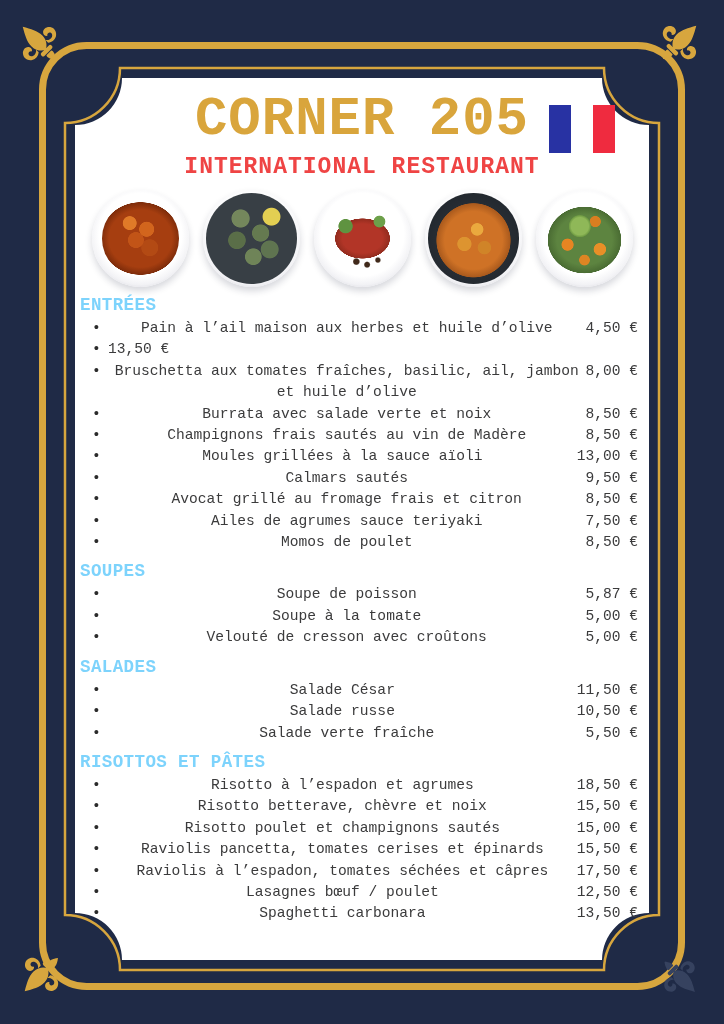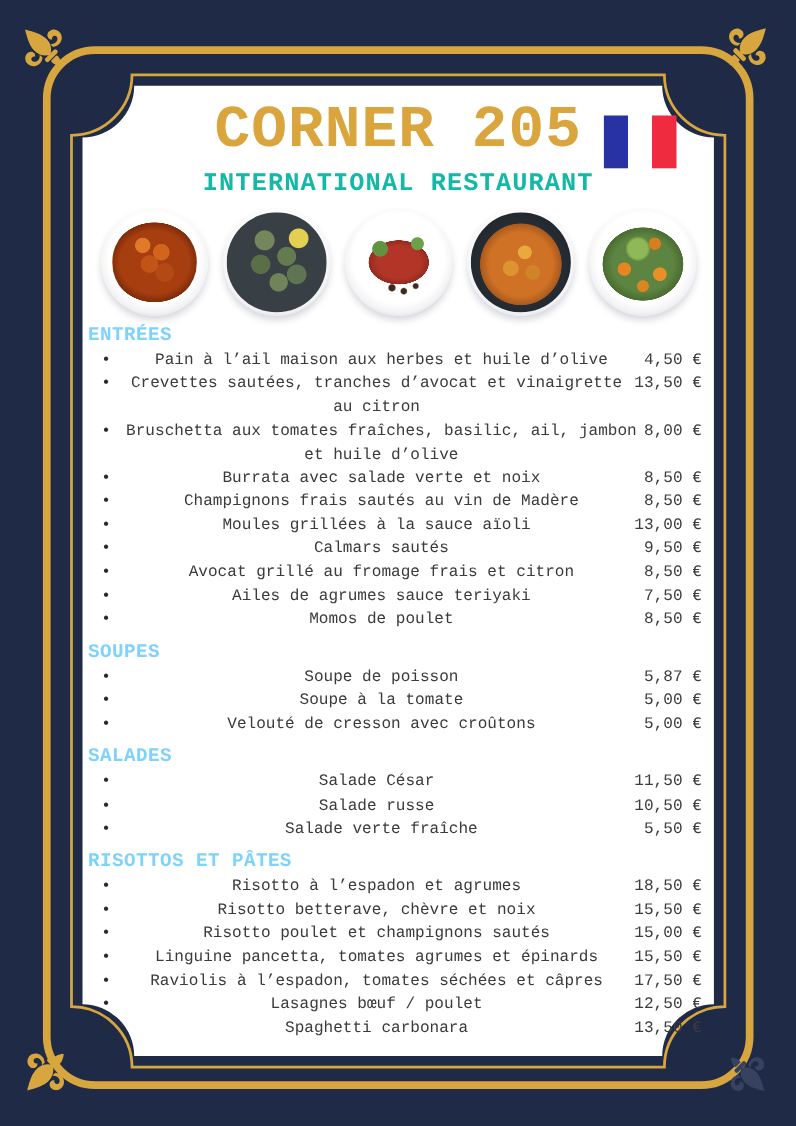--- a/index.html
+++ b/index.html
@@ -21,21 +21,21 @@
   
   .content{position:absolute;left:75px;top:75px;width:574px;height:885px;}
   .title{
     margin-top:14px;text-align:center;
     font-size:54px;line-height:62px;font-weight:800;
     color:#D9A53C;letter-spacing:1px;
   }
   .subtitle{
     margin-top:2px;text-align:center;
     font-size:23px;line-height:28px;font-weight:700;
-    color:#14b8a6;letter-spacing:1px;
+    color:#ef4444;letter-spacing:1px;
   }
   .flag{
     position:absolute;left:474px;top:30px;width:66px;height:48px;
     background:linear-gradient(to right,#2832A3 0 33.4%,#ffffff 33.4% 66.6%,#EF2B3F 66.6% 100%);
   }
 
   
   .gallery{margin-top:9px;display:flex;justify-content:center;gap:14px;}
   .plate{
     position:relative;width:97px;height:97px;border-radius:50%;
@@ -151,21 +151,20 @@
 
     <div class="menu">
         <div class="section-title">ENTRÉES</div>
         <div class="item">
           <span class="bullet">•</span>
           <span class="item-name">Pain à l’ail maison aux herbes et huile d’olive</span>
           <span class="item-price">4,50 €</span>
         </div>
         <div class="item">
           <span class="bullet">•</span>
-          <span class="item-name">Crevettes sautées, tranches d’avocat et vinaigrette au citron</span>
           <span class="item-price">13,50 €</span>
         </div>
         <div class="item">
           <span class="bullet">•</span>
           <span class="item-name">Bruschetta aux tomates fraîches, basilic, ail, jambon et huile d’olive</span>
           <span class="item-price">8,00 €</span>
         </div>
         <div class="item">
           <span class="bullet">•</span>
           <span class="item-name">Burrata avec salade verte et noix</span>
@@ -244,21 +243,21 @@
           <span class="item-name">Risotto betterave, chèvre et noix</span>
           <span class="item-price">15,50 €</span>
         </div>
         <div class="item">
           <span class="bullet">•</span>
           <span class="item-name">Risotto poulet et champignons sautés</span>
           <span class="item-price">15,00 €</span>
         </div>
         <div class="item">
           <span class="bullet">•</span>
-          <span class="item-name">Linguine pancetta, tomates agrumes et épinards</span>
+          <span class="item-name">Raviolis pancetta, tomates cerises et épinards</span>
           <span class="item-price">15,50 €</span>
         </div>
         <div class="item">
           <span class="bullet">•</span>
           <span class="item-name">Raviolis à l’espadon, tomates séchées et câpres</span>
           <span class="item-price">17,50 €</span>
         </div>
         <div class="item">
           <span class="bullet">•</span>
           <span class="item-name">Lasagnes bœuf / poulet</span>

